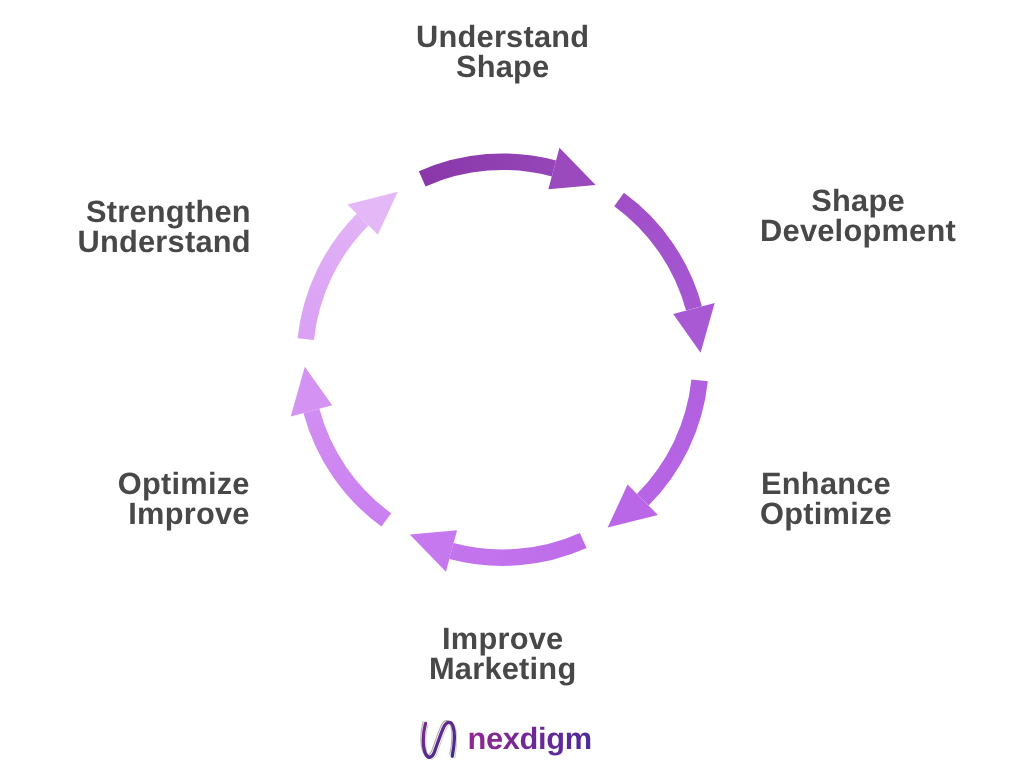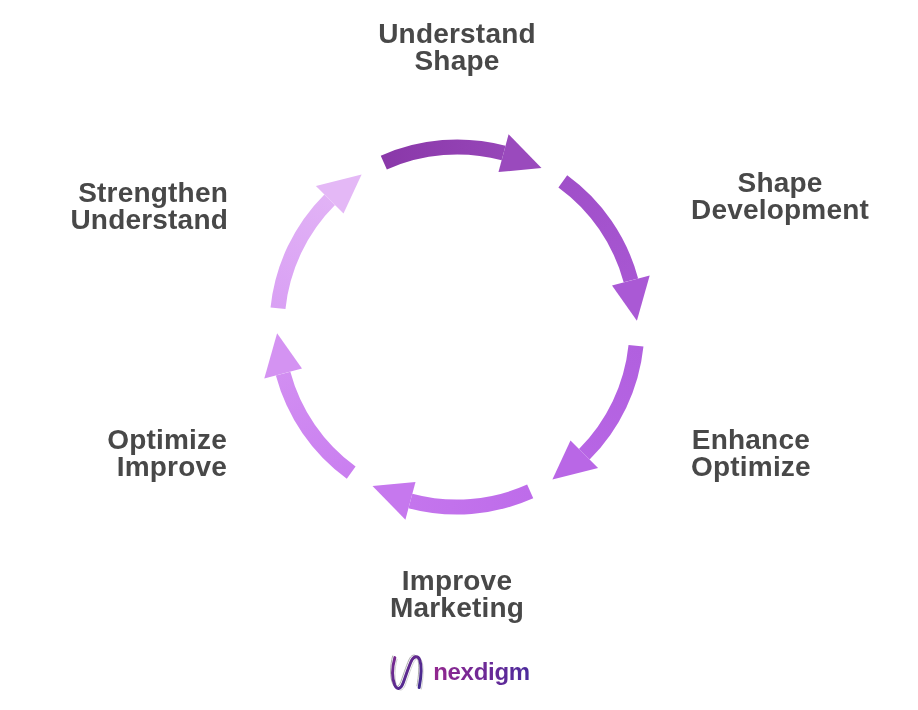--- a/index.html
+++ b/index.html
@@ -26,21 +26,21 @@
   .pos-bottom{left:357px;top:567px;width:200px;text-align:center;}
   .pos-left-bottom{left:26px;top:426px;width:201px;text-align:right;}
   .pos-left-top{left:27px;top:179px;width:201px;text-align:right;}
   .logo{
     position:absolute;left:0;right:0;top:651px;
     display:flex;justify-content:center;align-items:center;gap:7px;
   }
   .logo-mark{width:38px;height:42px;}
   .logo-text{
     font-weight:700;
-    font-size:24px;
+    font-size:28px;
     letter-spacing:-0.3px;
   }
   @supports (-webkit-background-clip: text) {
     .logo-text.grad{
       -webkit-background-clip:text;
       background-clip:text;
       color:transparent !important;
     }
   }
 </style>

